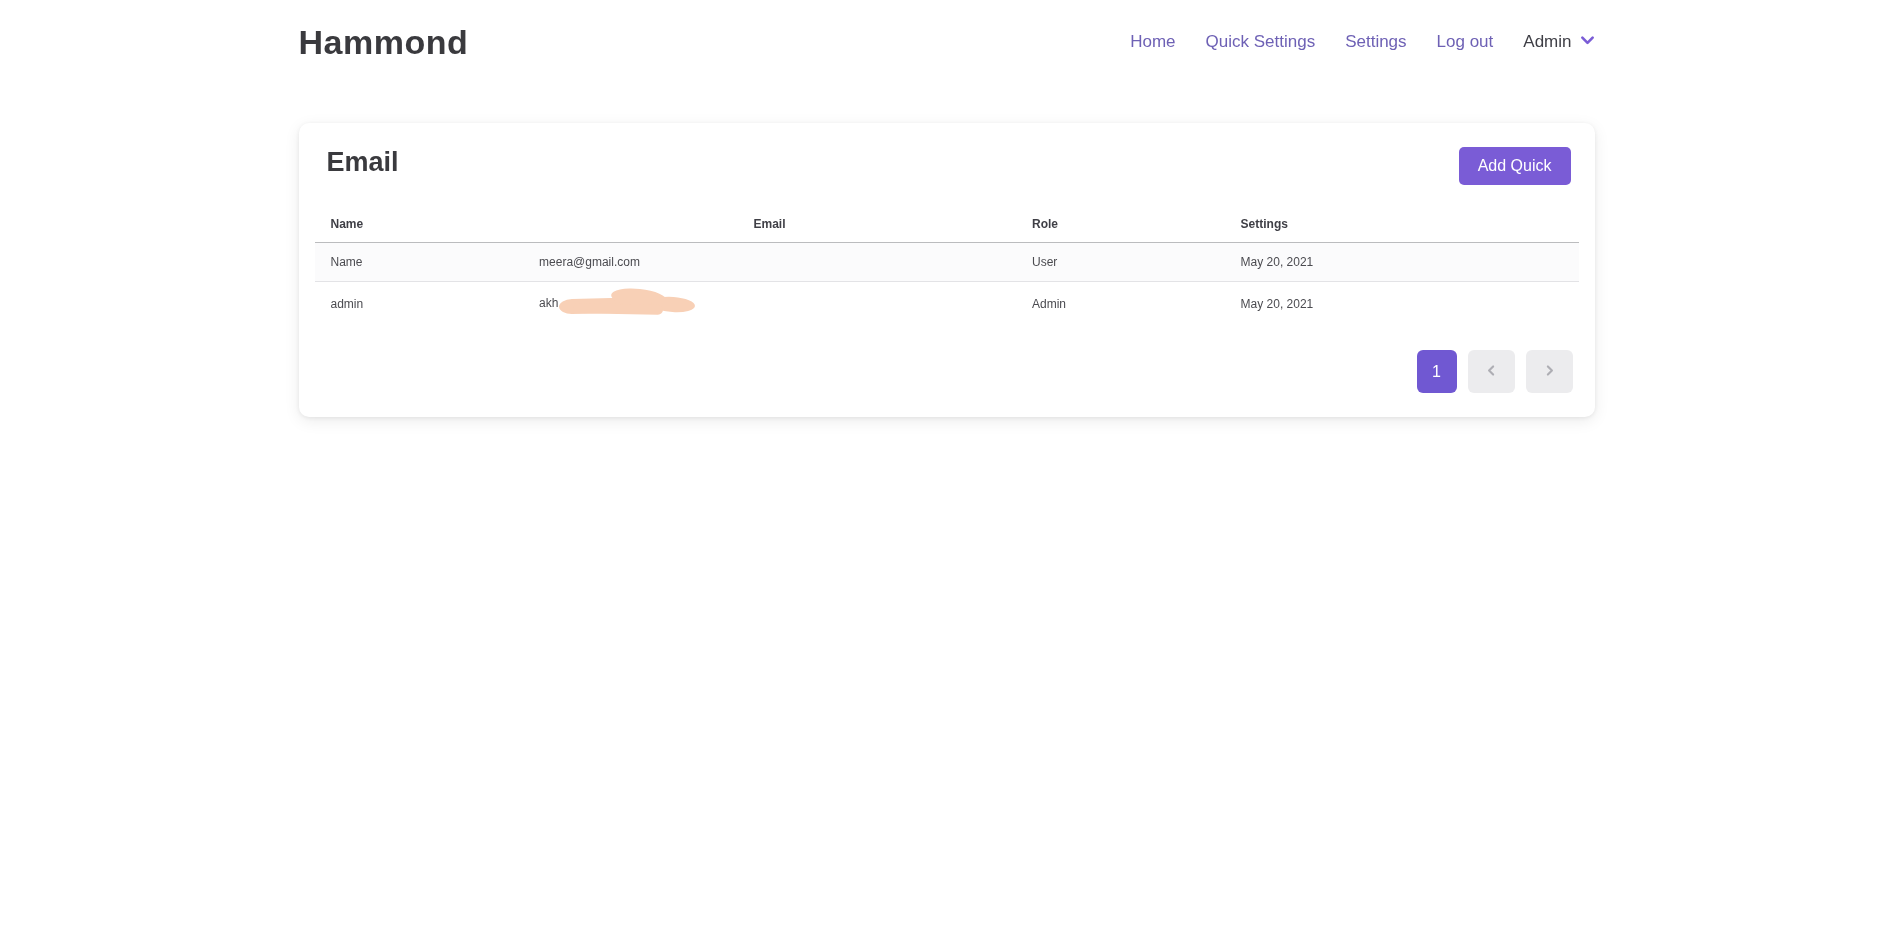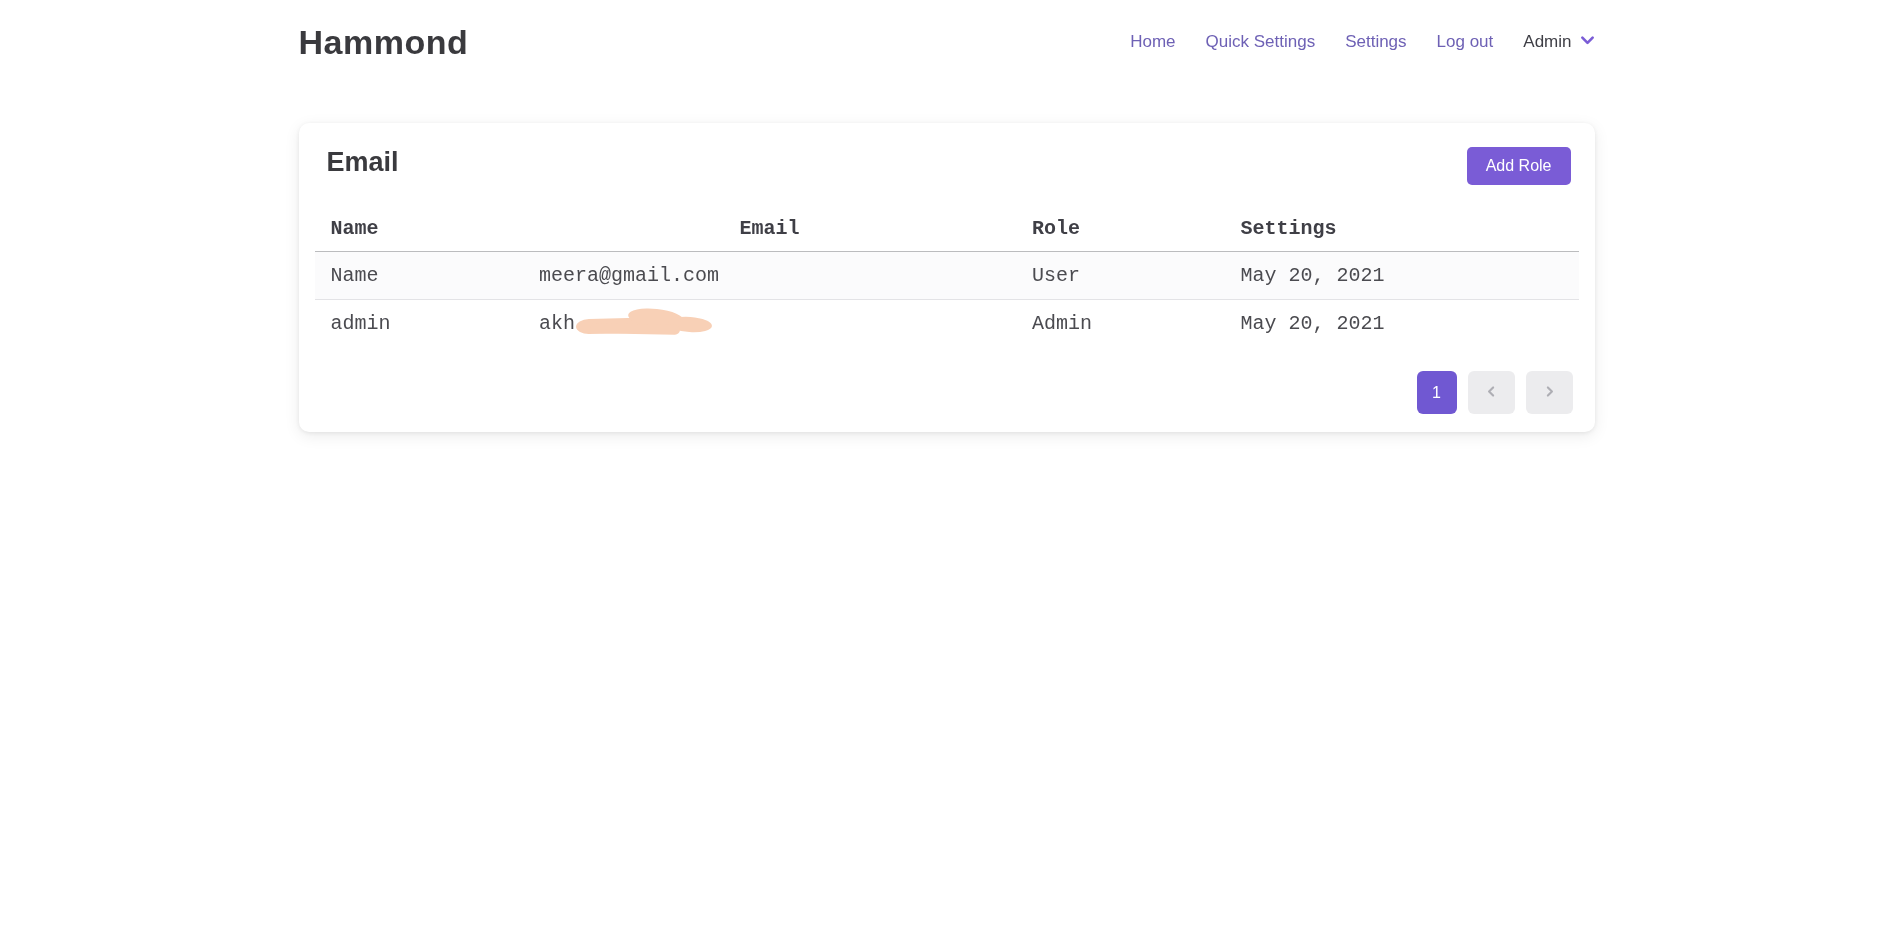--- a/index.html
+++ b/index.html
@@ -34,21 +34,21 @@
   .card{margin-top:55px;background:#fff;border-radius:10px;
     box-shadow:0 1px 4px rgba(0,0,0,.07),0 4px 16px rgba(0,0,0,.08);
     padding:24px 16px 18px 16px;min-height:294px;}
   .card-head{display:flex;align-items:flex-start;justify-content:space-between;
     padding:0 8px 0 12px;}
   .card-title{font-size:27px;font-weight:600;color:var(--text-dark);}
   .btn-add{background:var(--accent);color:#fff;border:none;border-radius:5px;
     font-size:16px;font-family:inherit;padding:10px 19px;cursor:pointer;}
 
   
-  table{width:100%;border-collapse:collapse;margin-top:24px;font-size:20px;font-family:Liberation Mono, monospace;}
+  table{width:100%;border-collapse:collapse;margin-top:24px;font-size:12px;}
   th{ text-align:left;font-weight:600;color:var(--text-head);
     padding:8px 16px 11px 16px;border-bottom:1.6px solid var(--border-strong);}
   td{color:var(--text-body);padding:12px 16px;}
   tbody tr:first-child{background:#fbfbfc;}
   tbody tr:first-child td{border-bottom:1px solid var(--border-light);}
   .col-name{width:16.5%;} .col-email{width:39%;text-align:center;} .col-role{width:16.5%;} .col-created{width:28%;}
 
   
   .redaction{display:inline-block;position:relative;width:140px;height:20px;
     vertical-align:middle;margin-left:1px;}
@@ -86,21 +86,21 @@
         </span>
       </div>
     </nav>
   </div>
 </header>
 
 <main class="container">
   <section class="card">
     <div class="card-head">
       <h1 class="card-title">Email</h1>
-      <button class="btn-add">Add Role</button>
+      <button class="btn-add">Add Quick</button>
     </div>
 
     <table>
       <thead>
         <tr>
           <th class="col-name">Name</th>
           <th class="col-email">Email</th>
           <th class="col-role">Role</th>
           <th class="col-created">Settings</th>
         </tr>

